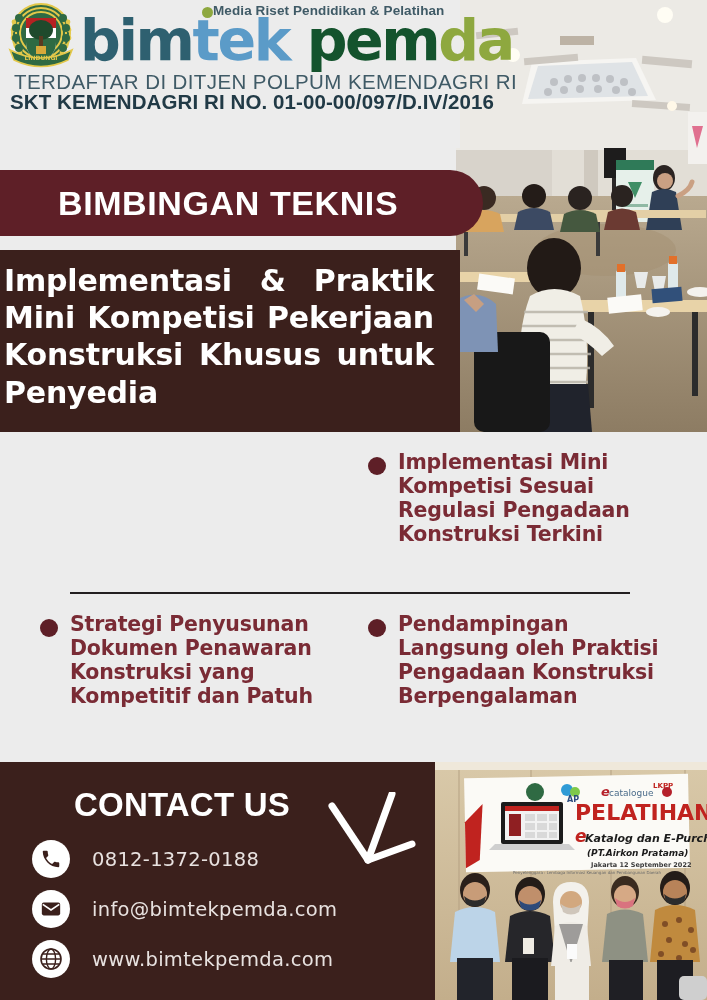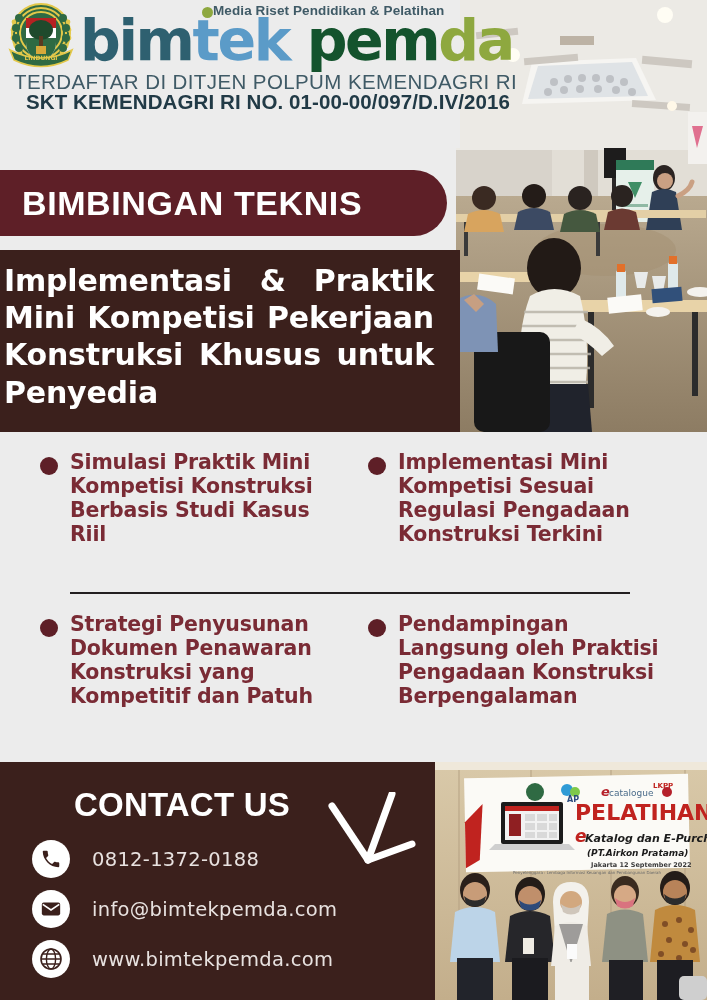--- a/index.html
+++ b/index.html
@@ -17,28 +17,28 @@
   .wordmark{position:absolute;left:80px;top:-2px;height:66px;}
   .tagwrap{position:absolute;left:122px;top:5px;display:flex;align-items:flex-end;}
   .tagdot{width:11px;height:11px;border-radius:50%;background:#8ea83f;display:block;}
   .tagline{font-size:13.5px;font-weight:bold;color:#3f5a66;letter-spacing:.1px;white-space:nowrap;}
   .wm{font-size:57px;font-weight:bold;letter-spacing:-2.4px;line-height:1;position:absolute;left:0;top:14px;white-space:nowrap;font-family:"DejaVu Sans",sans-serif;}
   .wm .s1{color:#2e6070;}
   .wm .s2{color:#5b9bc8;}
   .wm .s3{color:#14532d;}
   .wm .s4{color:#8ea83f;}
   .regline1{position:absolute;left:14px;top:70px;font-size:20.5px;color:#3f5a66;letter-spacing:.4px;white-space:nowrap;font-weight:normal;}
-  .regline2{position:absolute;left:26px;top:90px;font-size:20.5px;color:#213a46;letter-spacing:.1px;white-space:nowrap;font-weight:bold;}
+  .regline2{position:absolute;left:10px;top:90px;font-size:20.5px;color:#213a46;letter-spacing:.1px;white-space:nowrap;font-weight:bold;}
 
   
   .photo-top{position:absolute;left:456px;top:0;width:251px;height:432px;overflow:hidden;background:#b9b2aa;z-index:1;}
   .photo-bottom{position:absolute;left:435px;top:762px;width:272px;height:238px;overflow:hidden;background:#c9bda9;z-index:6;}
 
   
-  .pill{position:absolute;left:0;top:170px;width:447px;height:66px;background:#5e1f27;border-radius:0 33px 33px 0;z-index:5;display:flex;align-items:center;}
+  .pill{position:absolute;left:0;top:170px;width:447px;height:66px;background:#5e1f27;border-radius:0 33px 33px 0;z-index:5;display:flex;align-items:center;padding-left:36px;}
   .pill-text{color:#fff;font-size:34px;font-weight:bold;letter-spacing:.6px;margin-left:22px;font-family:"Liberation Sans",sans-serif;}
 
   
   .titleblock{position:absolute;left:0;top:250px;width:460px;height:182px;background:#3b201c;z-index:5;padding:12px 26px 0 4px;box-sizing:border-box;}
   .titletext{color:#fff;font-size:30px;font-weight:bold;line-height:1.24;text-align:justify;text-align-last:left;letter-spacing:-.2px;font-family:"DejaVu Sans",sans-serif;}
 
   
   .bullets{position:absolute;left:0;top:432px;width:707px;height:330px;background:#ececec;z-index:4;}
   .bcol{position:absolute;width:300px;}
   .bitem{display:flex;align-items:flex-start;gap:12px;}
@@ -250,26 +250,20 @@
 
   <div class="pill">
     <span class="pill-text">BIMBINGAN TEKNIS</span>
   </div>
 
   <div class="titleblock">
     <div class="titletext">Implementasi &amp; Praktik Mini Kompetisi Pekerjaan Konstruksi Khusus untuk Penyedia</div>
   </div>
 
   <div class="bullets">
-    <div class="bcol" style="left:40px;top:18px;width:310px;">
-      <div class="bitem">
-        <span class="dot"></span>
-        <span class="btext">Simulasi Praktik Mini Kompetisi Konstruksi Berbasis Studi Kasus Riil</span>
-      </div>
-    </div>
     <div class="bcol" style="left:368px;top:18px;width:300px;">
       <div class="bitem">
         <span class="dot"></span>
         <span class="btext">Implementasi Mini Kompetisi Sesuai Regulasi Pengadaan Konstruksi Terkini</span>
       </div>
     </div>
     <div class="bcol" style="left:40px;top:180px;width:310px;">
       <div class="bitem">
         <span class="dot"></span>
         <span class="btext">Strategi Penyusunan Dokumen Penawaran Konstruksi yang Kompetitif dan Patuh</span>

